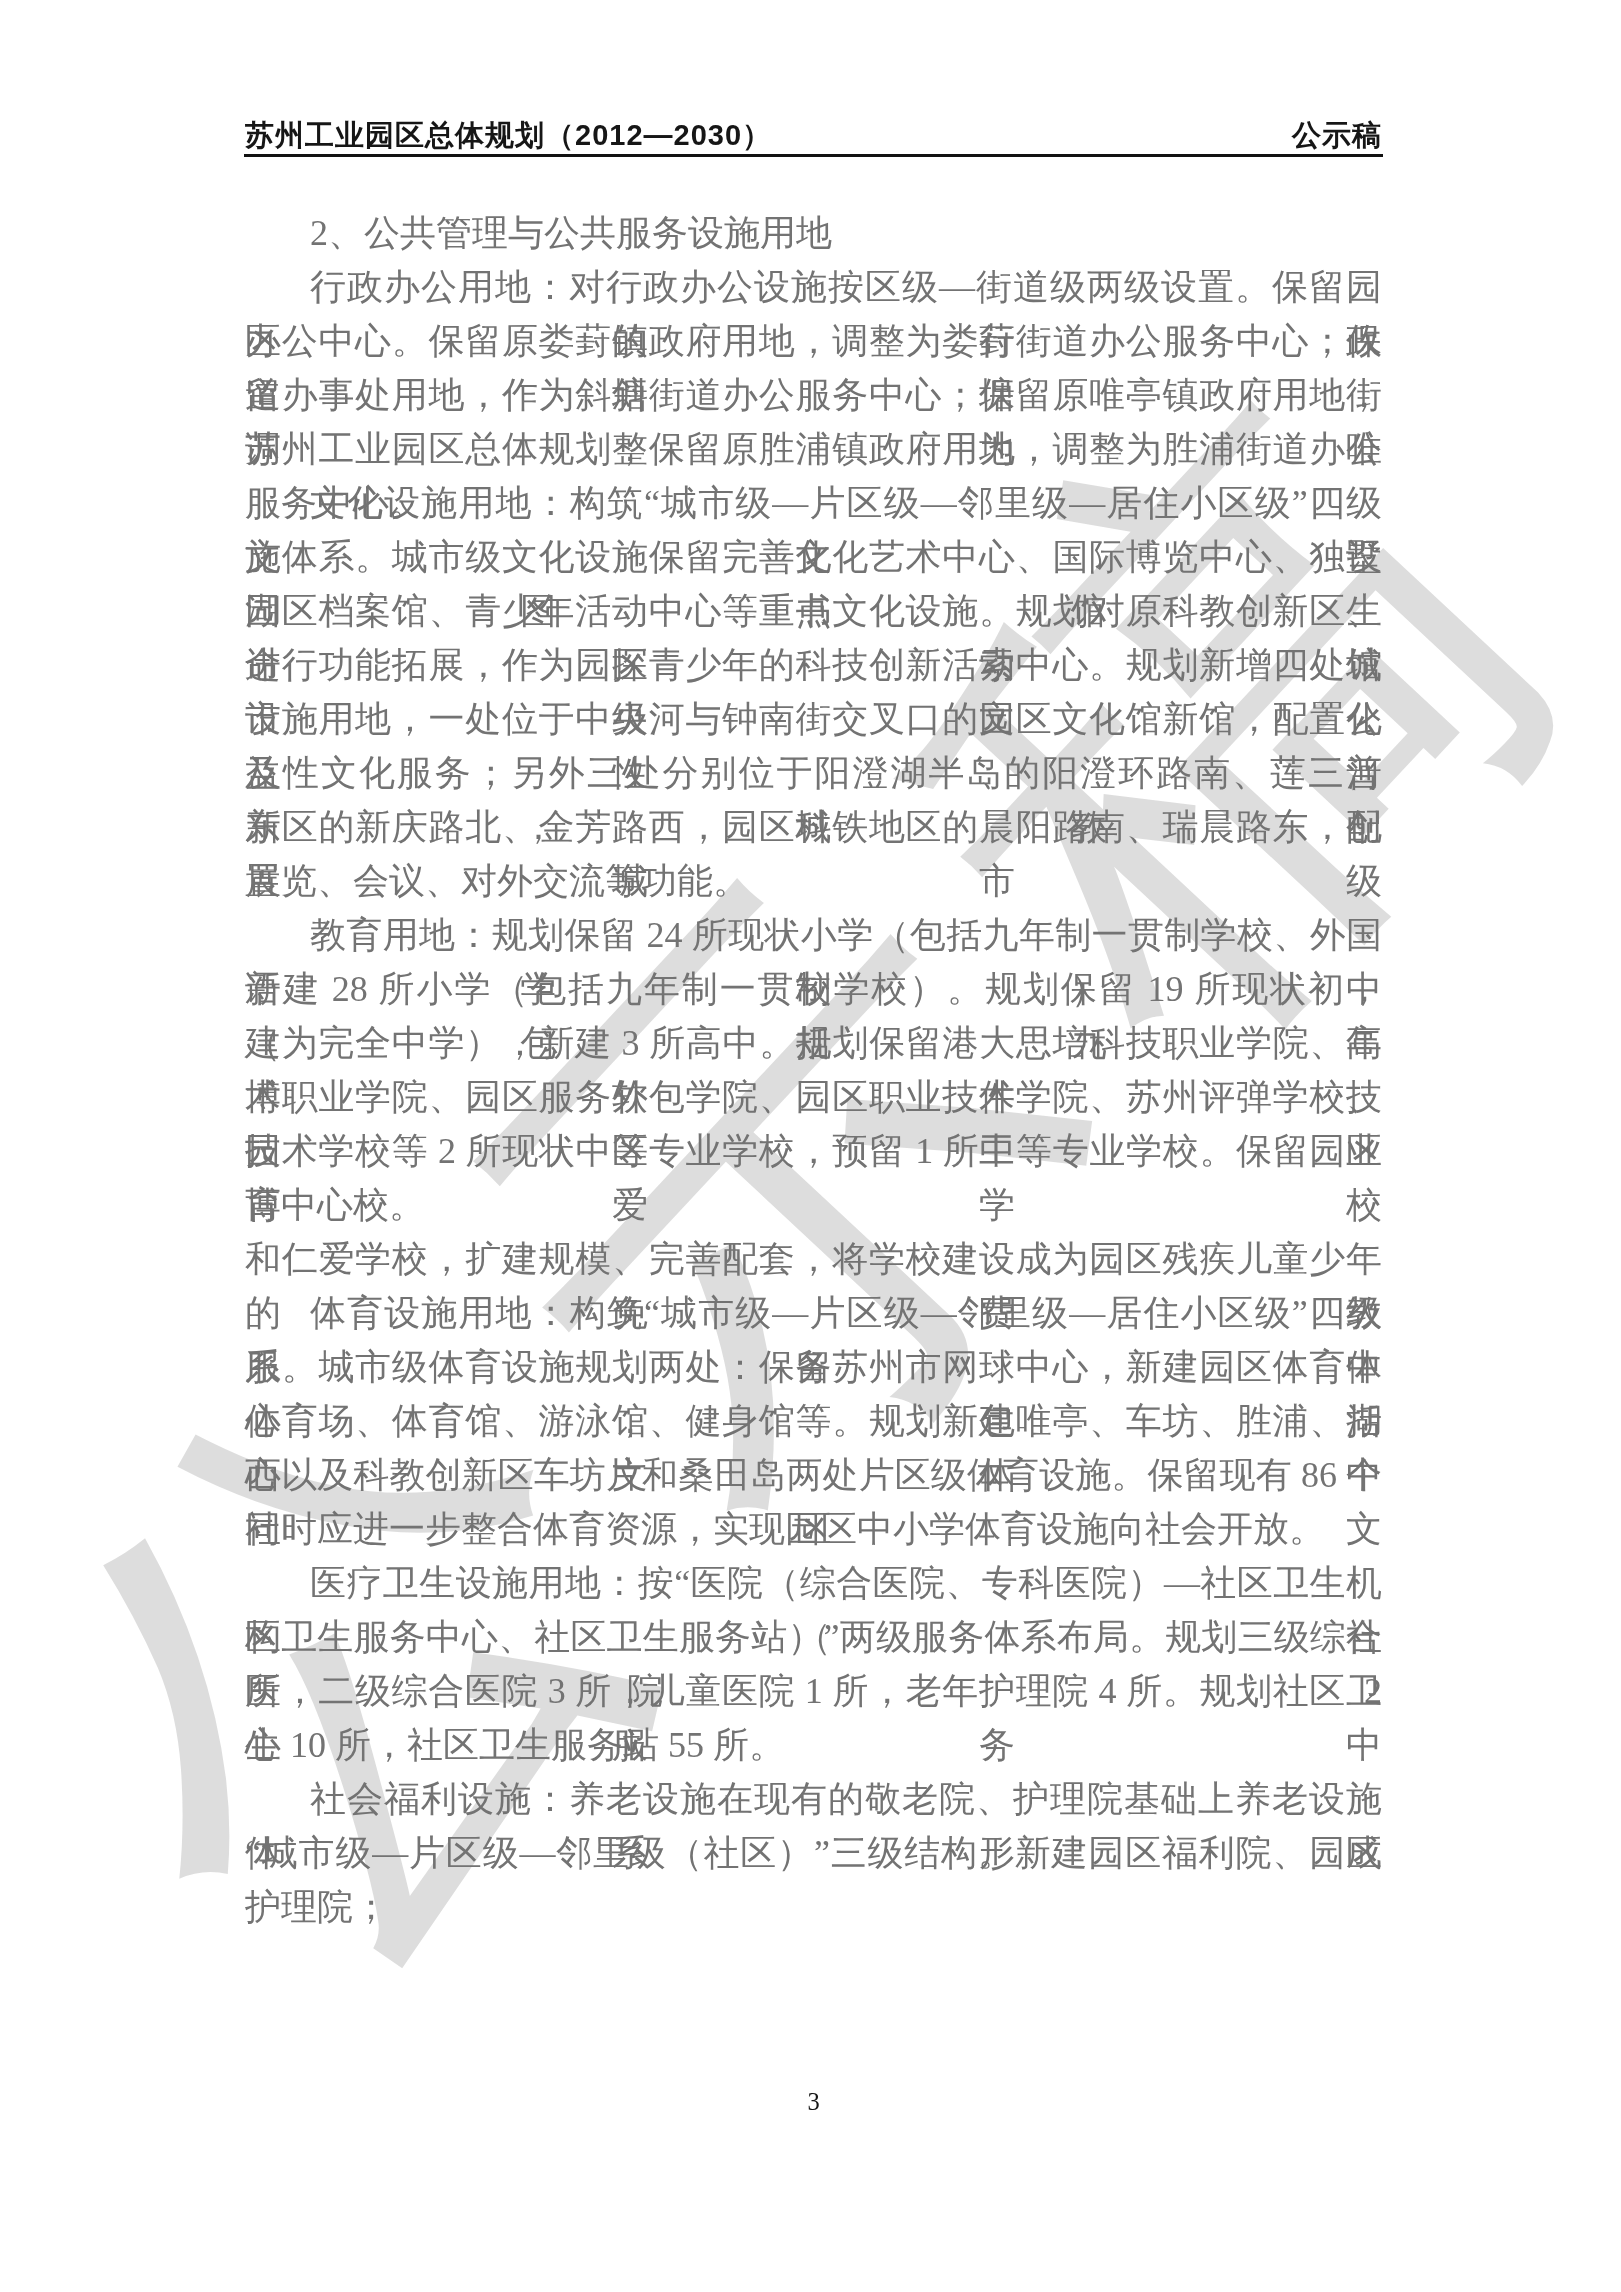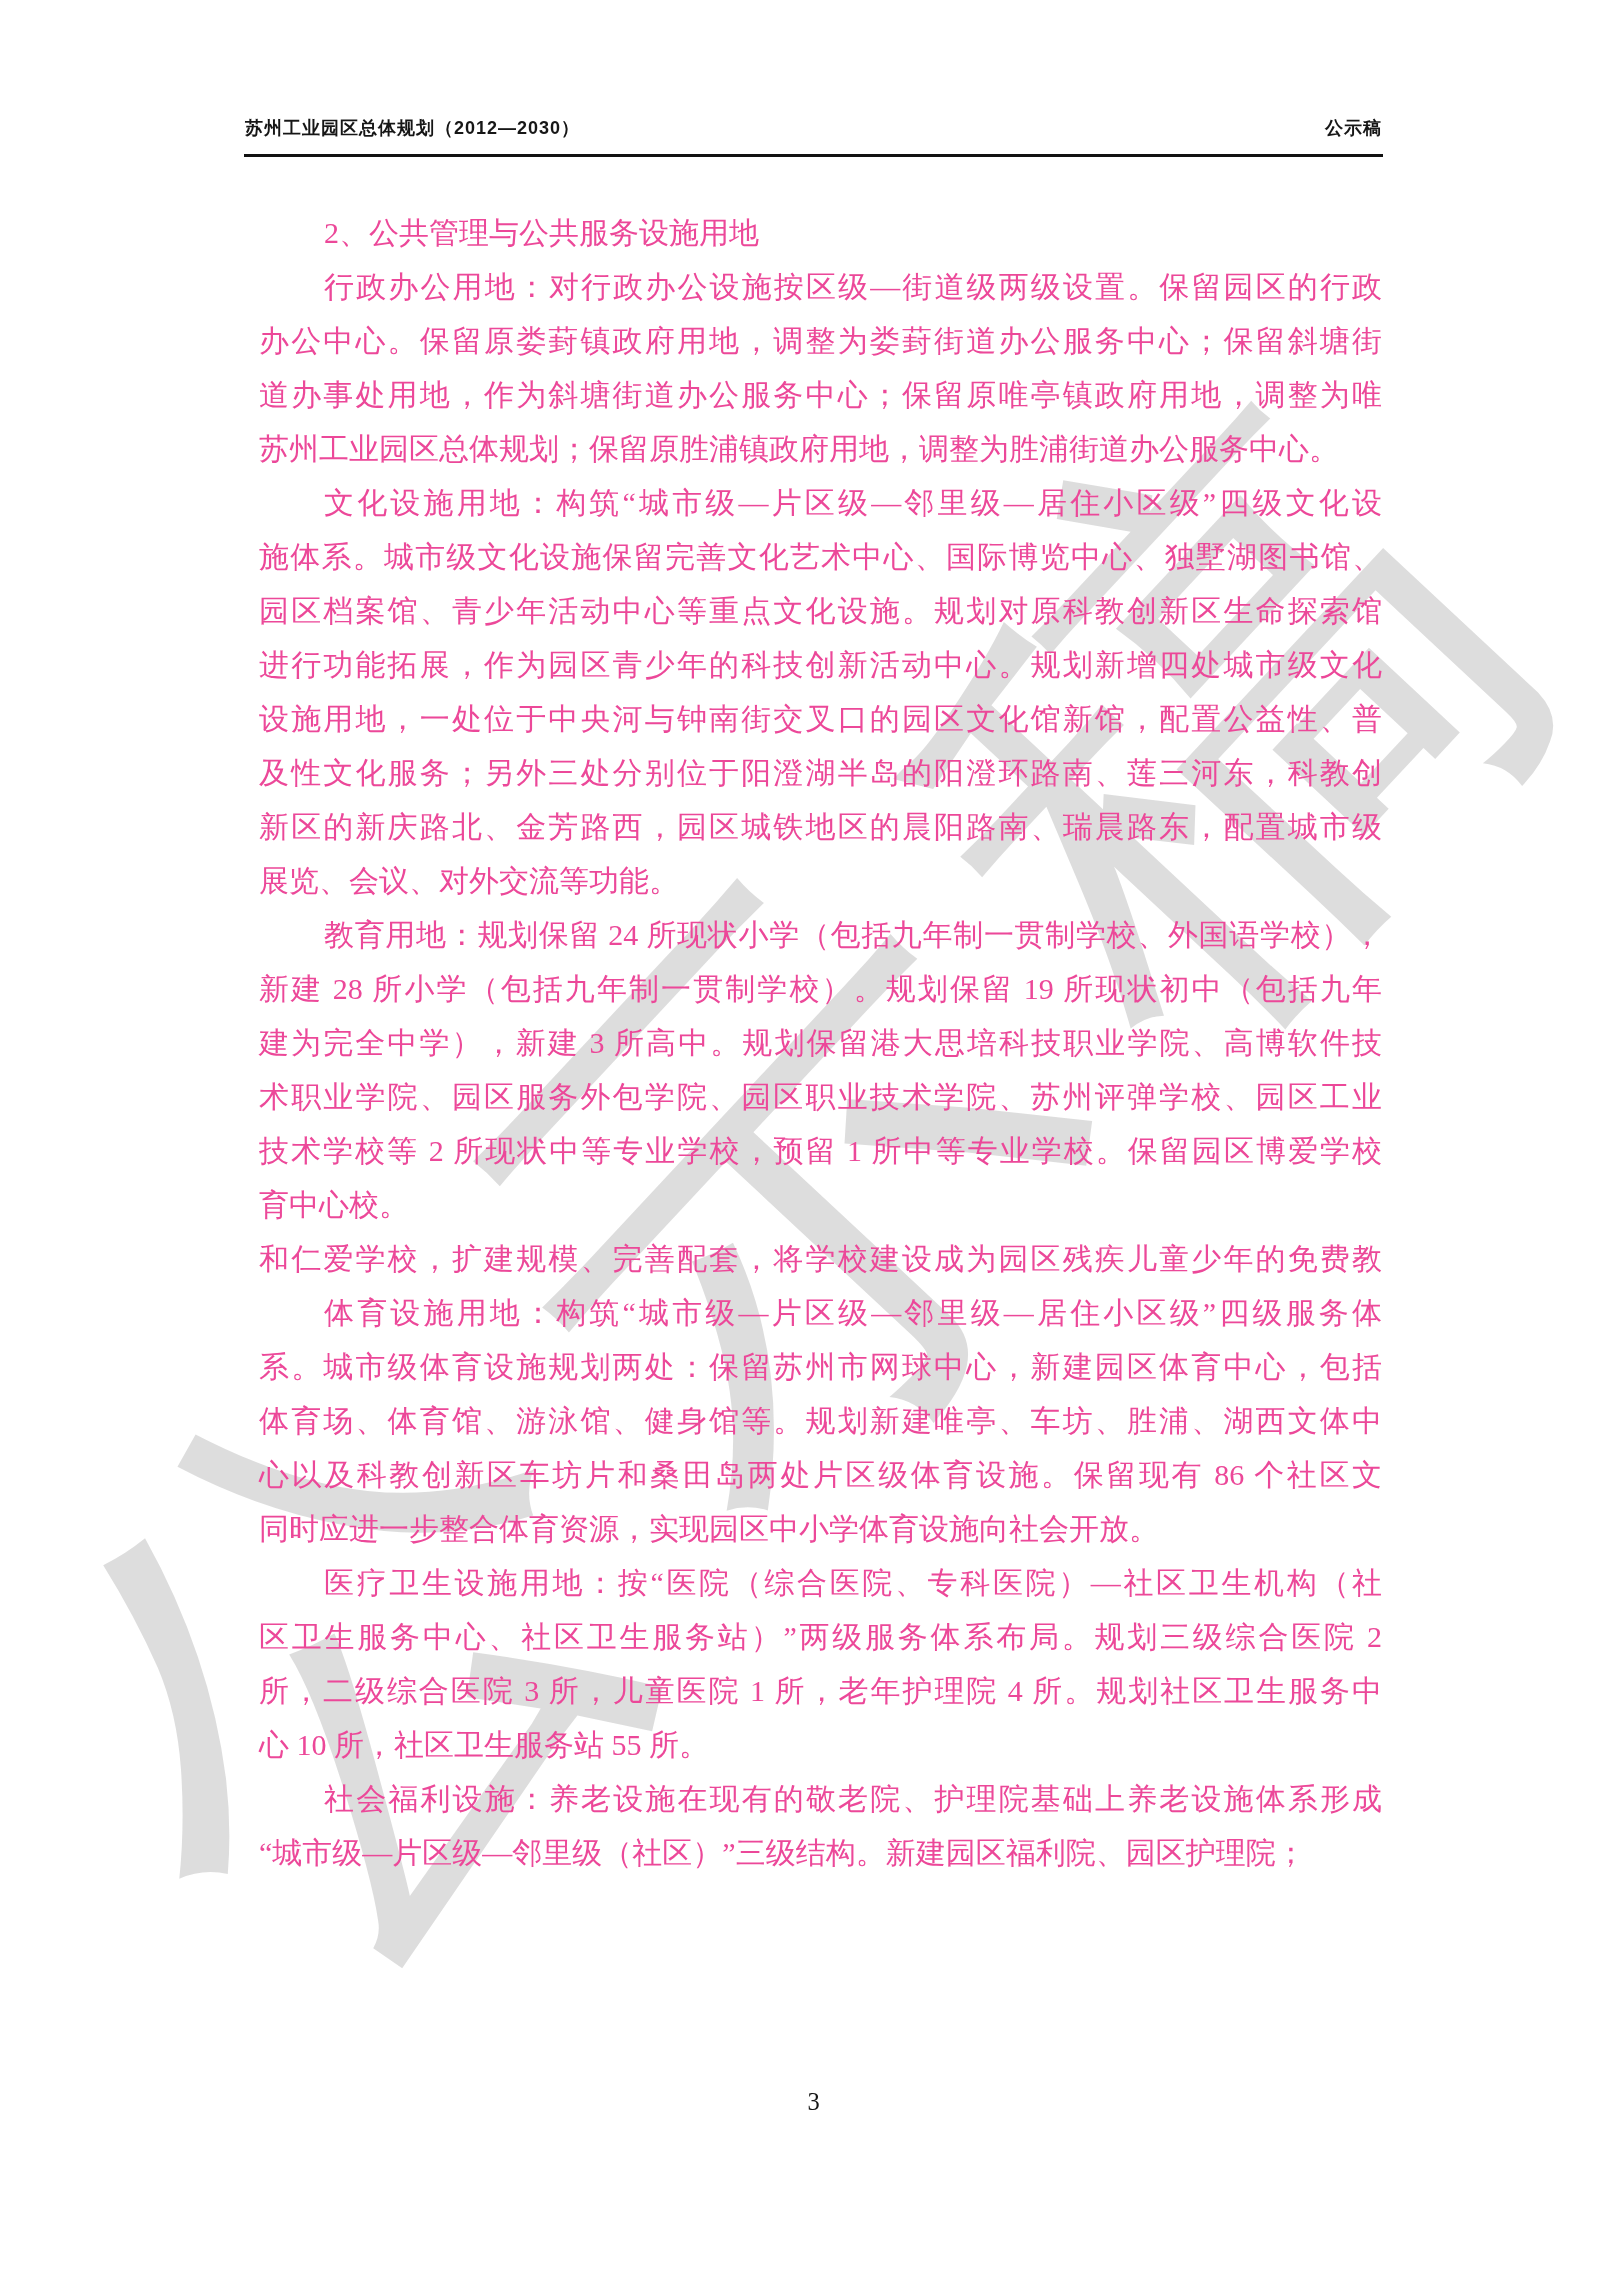--- a/index.html
+++ b/index.html
@@ -33,21 +33,21 @@
   .header {
     position: absolute;
     left: 245px; top: 116px;
     width: 1137px;
     z-index: 1;
     display: flex;
     justify-content: space-between;
     align-items: baseline;
     font-family: "Liberation Sans", "DejaVu Sans", sans-serif;
     font-weight: 700;
-    font-size: 18px;
+    font-size: 29px;
     color: #161616;
     letter-spacing: 1px;
   }
   .header-rule {
     position: absolute;
     left: 244px; top: 154px;
     width: 1139px;
     height: 0;
     border-bottom: 3.9px solid #111111;
     z-index: 1;
@@ -55,26 +55,25 @@
   
   .doc-body {
     position: absolute;
     left: 245px; top: 206px;
     width: 1137px;
     z-index: 1;
   }
   .line {
     height: 54px;
     line-height: 54px;
-    font-size: 30px;
-    color: #ec4899;
+    font-size: 36px;
+    color: #737373;
     text-align: justify;
     text-align-last: justify;
     white-space: nowrap-none;
-    margin-left: 14px;
   }
   .line.indent { text-indent: 65px; }
   .line.last { text-align-last: left; }
   
   .footer {
     position: absolute;
     left: 245px; top: 2088px;
     width: 1137px;
     text-align: center;
     z-index: 1;

